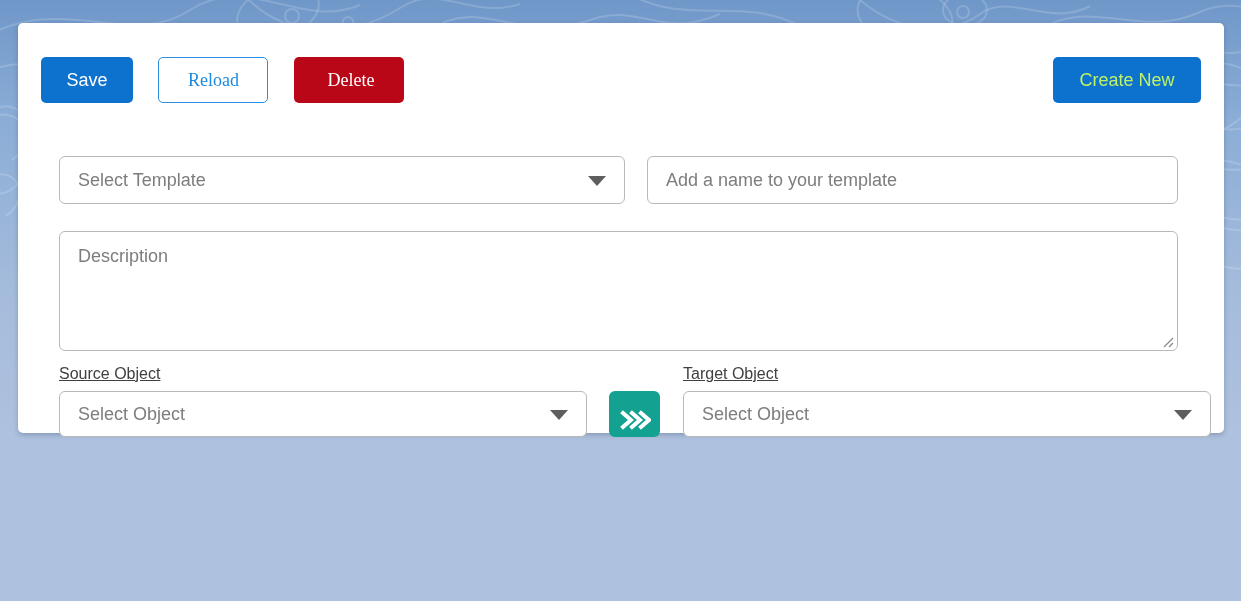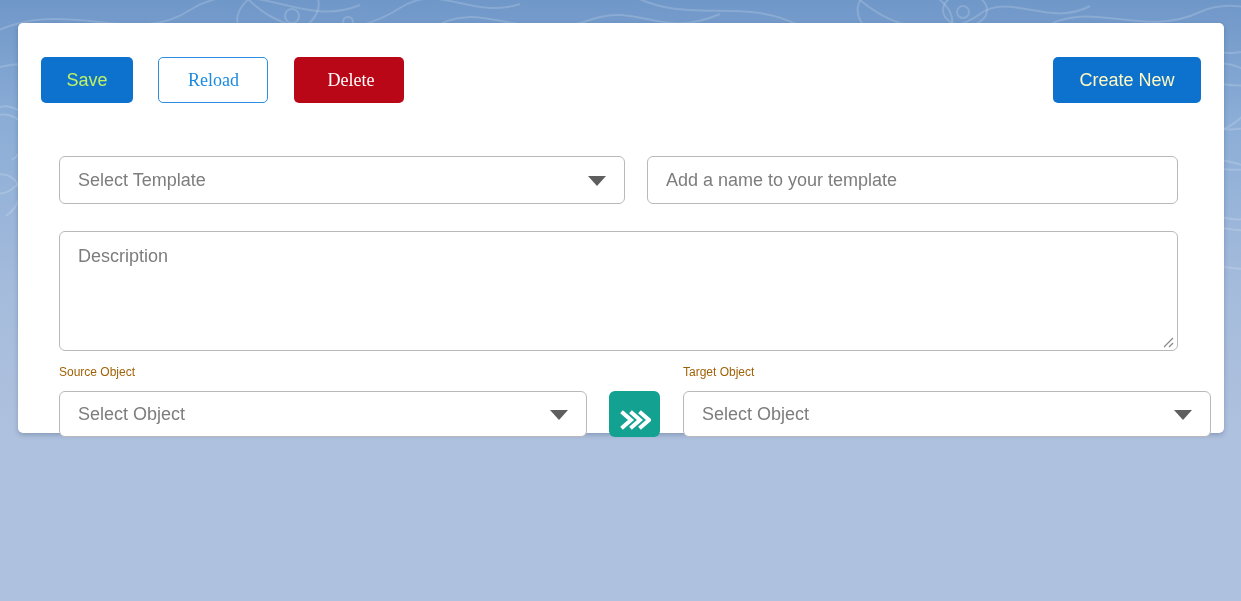--- a/index.html
+++ b/index.html
@@ -61,24 +61,24 @@
     font-family: "Liberation Sans", sans-serif;
     line-height: 44px;
     text-align: center;
     cursor: pointer;
     border: 1px solid transparent;
     display: inline-block;
     vertical-align: top;
     padding: 0 20px;
     user-select: none;
   }
-  .btn-save   { background:#0d71ce; color:#bef264; min-width:92px; }
+  .btn-save   { background:#0d71ce; color:#ffffff; min-width:92px; }
   .btn-reload { background:#fff; color:#1b8ae0; border:1px solid #2a8fe0; min-width:110px; }
   .btn-delete { background:#ba0718; color:#fff; min-width:110px; margin-left:0;padding-left:24px; }
-  .btn-create { background:#0d71ce; color:#fef9c3; min-width:148px; }
+  .btn-create { background:#0d71ce; color:#bef264; min-width:148px; }
   .tb-left  { position:absolute; left:0;  top:0; }
   .tb-left .btn + .btn { margin-left:21px;font-family:Liberation Serif, serif; }
   .tb-right { position:absolute; right:0; top:0; }
 
   
   .row-top { position:absolute; left:41px; top:133px; right:46px; height:48px; }
   .field {
     position: relative;
     height: 48px;
     border: 1px solid #b9b9b9;
@@ -128,23 +128,24 @@
     right: 3px;
     bottom: 2px;
     width: 14px;
     height: 14px;
     pointer-events: none;
   }
 
   
   .label {
     position: absolute;
-    font-size: 12px;
-    color: #a16207;
+    font-size: 16px;
+    color: #404040;
     white-space: nowrap;
+    text-decoration: underline;
   }
   #lbl-source { left: 41px;  top: 342px; }
   #lbl-target { left: 665px; top: 342px; text-align: center; }
 
   #select-source { position:absolute; left:41px;  top:368px; width:528px; height:46px; }
   #select-target { position:absolute; left:665px; top:368px; width:528px; height:46px; }
   #select-source .field-text, #select-target .field-text { line-height:44px; }
 
   #swap-button {
     position: absolute;

